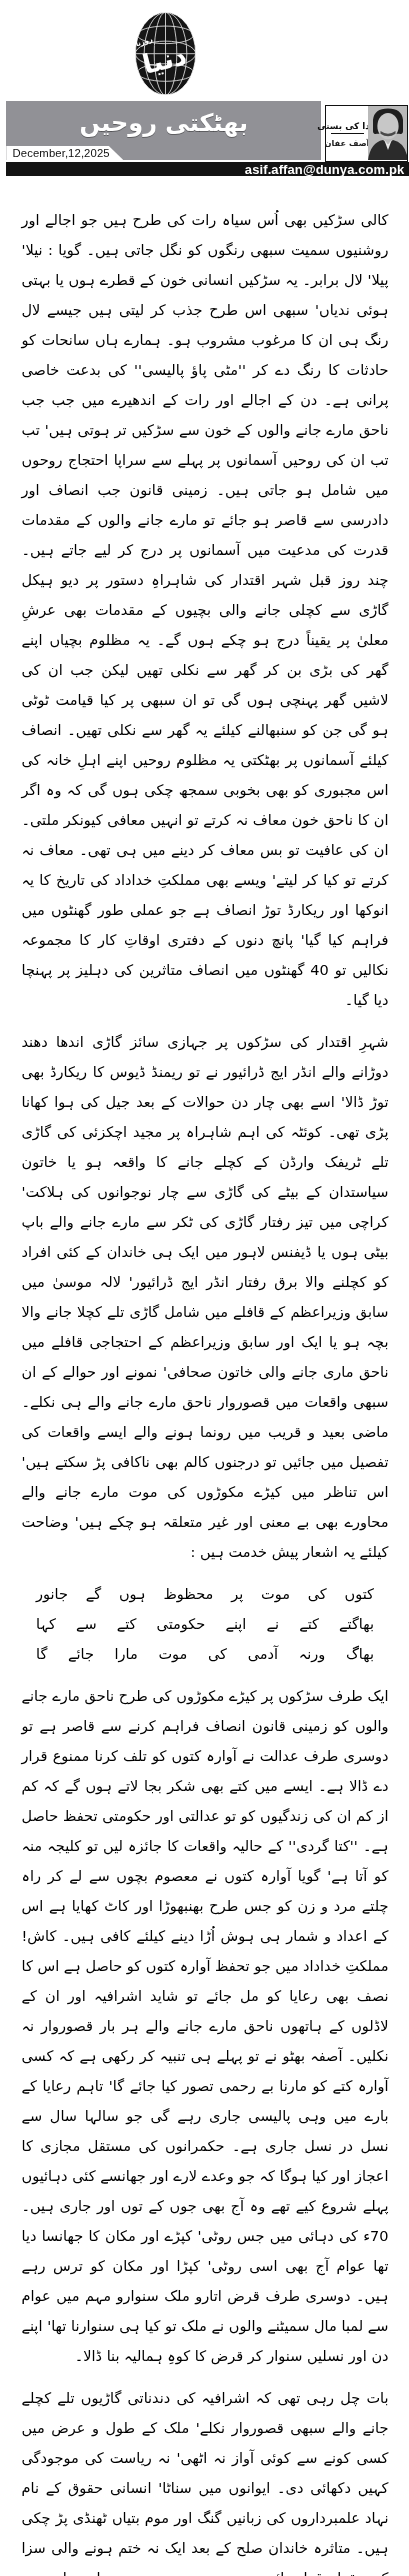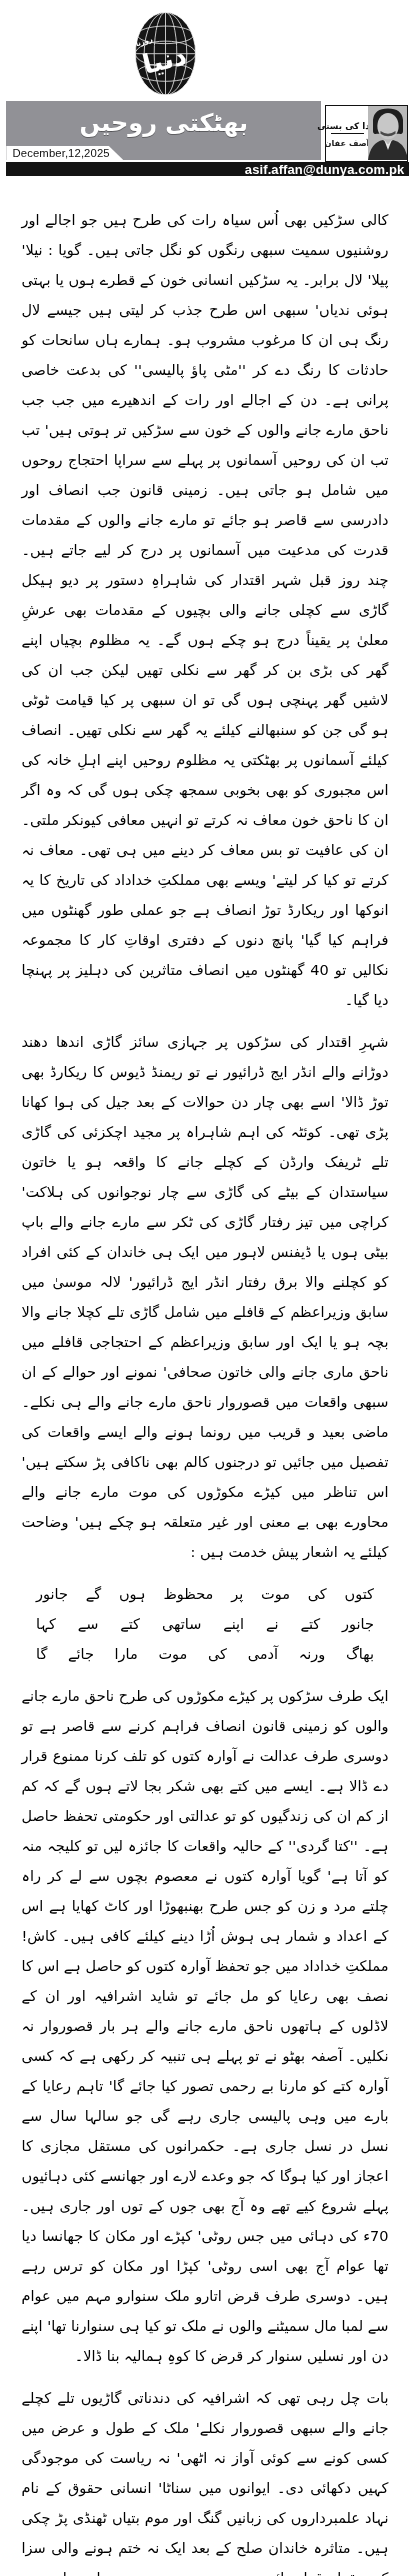--- a/index.html
+++ b/index.html
@@ -94,21 +94,21 @@
 
   <div class="email-bar">
     <span class="email-text">asif.affan@dunya.com.pk</span>
   </div>
 
   <div class="article-body">
     <p>کالی سڑکیں بھی اُس سیاہ رات کی طرح ہیں جو اجالے اور روشنیوں سمیت سبھی رنگوں کو نگل جاتی ہیں۔ گویا : نیلا' پیلا' لال برابر۔ یہ سڑکیں انسانی خون کے قطرے ہوں یا بہتی ہوئی ندیاں' سبھی اس طرح جذب کر لیتی ہیں جیسے لال رنگ ہی ان کا مرغوب مشروب ہو۔ ہمارے ہاں سانحات کو حادثات کا رنگ دے کر ''مٹی پاؤ پالیسی'' کی بدعت خاصی پرانی ہے۔ دن کے اجالے اور رات کے اندھیرے میں جب جب ناحق مارے جانے والوں کے خون سے سڑکیں تر ہوتی ہیں' تب تب ان کی روحیں آسمانوں پر پہلے سے سراپا احتجاج روحوں میں شامل ہو جاتی ہیں۔ زمینی قانون جب انصاف اور دادرسی سے قاصر ہو جائے تو مارے جانے والوں کے مقدمات قدرت کی مدعیت میں آسمانوں پر درج کر لیے جاتے ہیں۔ چند روز قبل شہر اقتدار کی شاہراہِ دستور پر دیو ہیکل گاڑی سے کچلی جانے والی بچیوں کے مقدمات بھی عرشِ معلیٰ پر یقیناً درج ہو چکے ہوں گے۔ یہ مظلوم بچیاں اپنے گھر کی بڑی بن کر گھر سے نکلی تھیں لیکن جب ان کی لاشیں گھر پہنچی ہوں گی تو ان سبھی پر کیا قیامت ٹوٹی ہو گی جن کو سنبھالنے کیلئے یہ گھر سے نکلی تھیں۔ انصاف کیلئے آسمانوں پر بھٹکتی یہ مظلوم روحیں اپنے اہلِ خانہ کی اس مجبوری کو بھی بخوبی سمجھ چکی ہوں گی کہ وہ اگر ان کا ناحق خون معاف نہ کرتے تو انہیں معافی کیونکر ملتی۔ ان کی عافیت تو بس معاف کر دینے میں ہی تھی۔ معاف نہ کرتے تو کیا کر لیتے' ویسے بھی مملکتِ خداداد کی تاریخ کا یہ انوکھا اور ریکارڈ توڑ انصاف ہے جو عملی طور گھنٹوں میں فراہم کیا گیا' پانچ دنوں کے دفتری اوقاتِ کار کا مجموعہ نکالیں تو 40 گھنٹوں میں انصاف متاثرین کی دہلیز پر پہنچا دیا گیا۔</p>
     <p>شہرِ اقتدار کی سڑکوں پر جہازی سائز گاڑی اندھا دھند دوڑانے والے انڈر ایج ڈرائیور نے تو ریمنڈ ڈیوس کا ریکارڈ بھی توڑ ڈالا' اسے بھی چار دن حوالات کے بعد جیل کی ہوا کھانا پڑی تھی۔ کوئٹہ کی اہم شاہراہ پر مجید اچکزئی کی گاڑی تلے ٹریفک وارڈن کے کچلے جانے کا واقعہ ہو یا خاتون سیاستدان کے بیٹے کی گاڑی سے چار نوجوانوں کی ہلاکت' کراچی میں تیز رفتار گاڑی کی ٹکر سے مارے جانے والے باپ بیٹی ہوں یا ڈیفنس لاہور میں ایک ہی خاندان کے کئی افراد کو کچلنے والا برق رفتار انڈر ایج ڈرائیور' لالہ موسیٰ میں سابق وزیراعظم کے قافلے میں شامل گاڑی تلے کچلا جانے والا بچہ ہو یا ایک اور سابق وزیراعظم کے احتجاجی قافلے میں ناحق ماری جانے والی خاتون صحافی' نمونے اور حوالے کے ان سبھی واقعات میں قصوروار ناحق مارے جانے والے ہی نکلے۔ ماضی بعید و قریب میں رونما ہونے والے ایسے واقعات کی تفصیل میں جائیں تو درجنوں کالم بھی ناکافی پڑ سکتے ہیں' اس تناظر میں کیڑے مکوڑوں کی موت مارے جانے والے محاورے بھی بے معنی اور غیر متعلقہ ہو چکے ہیں' وضاحت کیلئے یہ اشعار پیش خدمت ہیں :</p>
     <div class="verse">
       <div class="verse-line">کتوں کی موت پر محظوظ ہوں گے جانور</div>
-      <div class="verse-line">جانور کتے نے اپنے ساتھی کتے سے کہا</div>
+      <div class="verse-line">بھاگتے کتے نے اپنے حکومتی کتے سے کہا</div>
       <div class="verse-line">بھاگ ورنہ آدمی کی موت مارا جائے گا</div>
     </div>
     <p>ایک طرف سڑکوں پر کیڑے مکوڑوں کی طرح ناحق مارے جانے والوں کو زمینی قانون انصاف فراہم کرنے سے قاصر ہے تو دوسری طرف عدالت نے آوارہ کتوں کو تلف کرنا ممنوع قرار دے ڈالا ہے۔ ایسے میں کتے بھی شکر بجا لاتے ہوں گے کہ کم از کم ان کی زندگیوں کو تو عدالتی اور حکومتی تحفظ حاصل ہے۔ ''کتا گردی'' کے حالیہ واقعات کا جائزہ لیں تو کلیجہ منہ کو آتا ہے' گویا آوارہ کتوں نے معصوم بچوں سے لے کر راہ چلتے مرد و زن کو جس طرح بھنبھوڑا اور کاٹ کھایا ہے اس کے اعداد و شمار ہی ہوش اُڑا دینے کیلئے کافی ہیں۔ کاش! مملکتِ خداداد میں جو تحفظ آوارہ کتوں کو حاصل ہے اس کا نصف بھی رعایا کو مل جائے تو شاید اشرافیہ اور ان کے لاڈلوں کے ہاتھوں ناحق مارے جانے والے ہر بار قصوروار نہ نکلیں۔ آصفہ بھٹو نے تو پہلے ہی تنبیہ کر رکھی ہے کہ کسی آوارہ کتے کو مارنا بے رحمی تصور کیا جائے گا' تاہم رعایا کے بارے میں وہی پالیسی جاری رہے گی جو سالہا سال سے نسل در نسل جاری ہے۔ حکمرانوں کی مستقل مجازی کا اعجاز اور کیا ہوگا کہ جو وعدے لارے اور جھانسے کئی دہائیوں پہلے شروع کیے تھے وہ آج بھی جوں کے توں اور جاری ہیں۔ 70ء کی دہائی میں جس روٹی' کپڑے اور مکان کا جھانسا دیا تھا عوام آج بھی اسی روٹی' کپڑا اور مکان کو ترس رہے ہیں۔ دوسری طرف قرض اتارو ملک سنوارو مہم میں عوام سے لمبا مال سمیٹنے والوں نے ملک تو کیا ہی سنوارنا تھا' اپنے دن اور نسلیں سنوار کر قرض کا کوہِ ہمالیہ بنا ڈالا۔</p>
     <p>بات چل رہی تھی کہ اشرافیہ کی دندناتی گاڑیوں تلے کچلے جانے والے سبھی قصوروار نکلے' ملک کے طول و عرض میں کسی کونے سے کوئی آواز نہ اٹھی' نہ ریاست کی موجودگی کہیں دکھائی دی۔ ایوانوں میں سناٹا' انسانی حقوق کے نام نہاد علمبرداروں کی زبانیں گنگ اور موم بتیاں ٹھنڈی پڑ چکی ہیں۔ متاثرہ خاندان صلح کے بعد ایک نہ ختم ہونے والی سزا کے حقدار قرار پائے ہیں۔ ویسے بھی ہنر مندانِ ریاست و سیاست کو کہاں فرصت ہے کہ وہ راہ چلتے ناحق مارے جانے والوں کی طرف توجہ کریں۔ ایسی ناگہانی اموات کی منحوس خبریں کہیں ان کی ترجیحات اور طے شدہ شیڈول کیلئے بدشکونی کا باعث نہ بن جائیں' تاہم احتیاط کا تقاضا یہی ہے کہ اشرافیہ کیلئے وضع کردہ خودکار نظام ہی ایسے سانحات کو رفع دفع کرنے کیلئے کافی ہے۔ ابھی ستائیسویں ترمیم سے فارغ ہوئے ہیں' اٹھائیسویں کی تیاریاں جاری ہیں' اس کے بعد عصری تقاضے نجانے کتنی مزید ترامیم کے اسباب کا باعث بن جائیں' ایسے حالات میں عوام کو تو اس کتے کی بات پر ہی دھیان دینا چاہیے جو اپنے ساتھی کو مشورہ دے رہا ہے کہ ''بھاگ ورنہ آدمی کی موت مارا جائے گا''۔</p>
 
   </div>
 
 </div>
 
 

